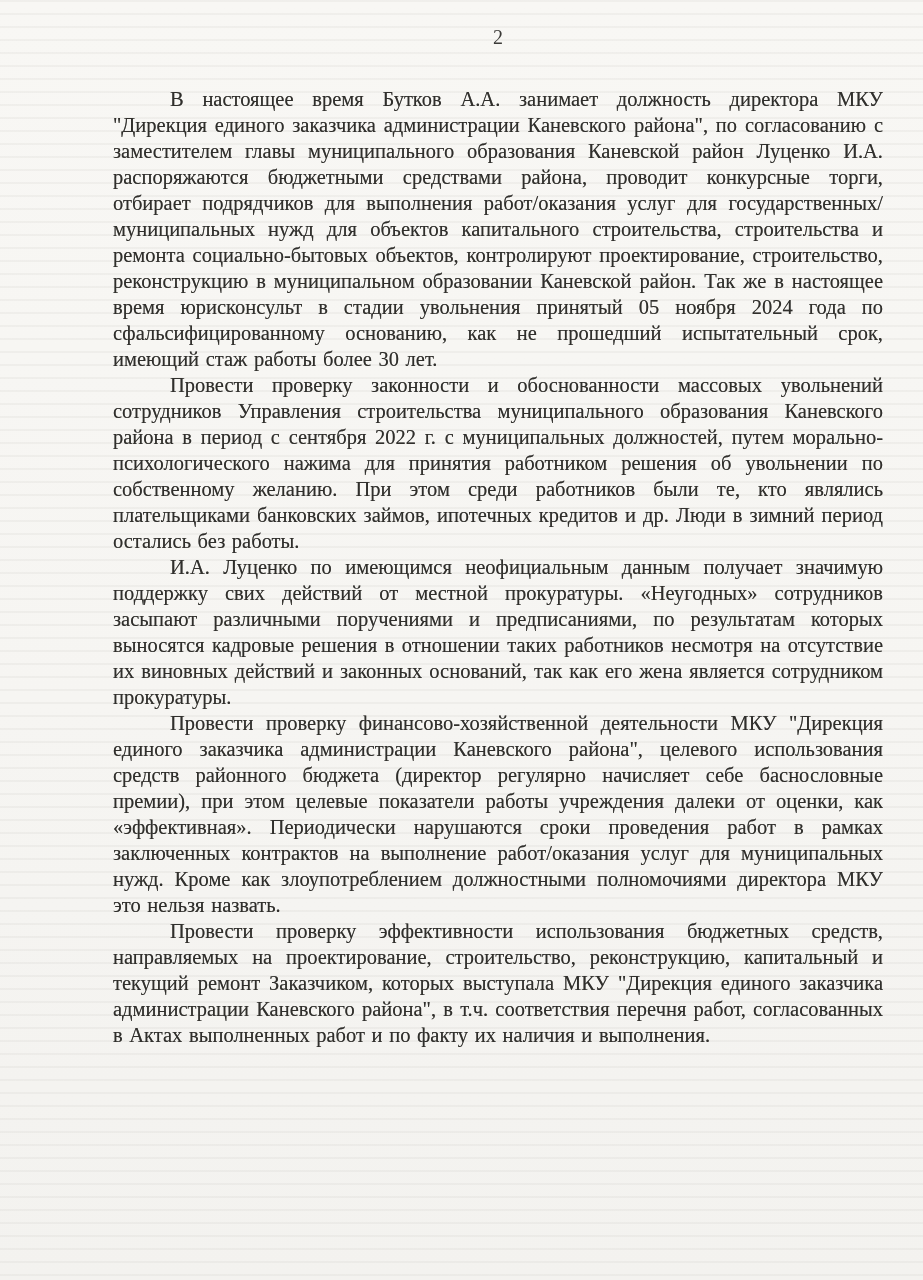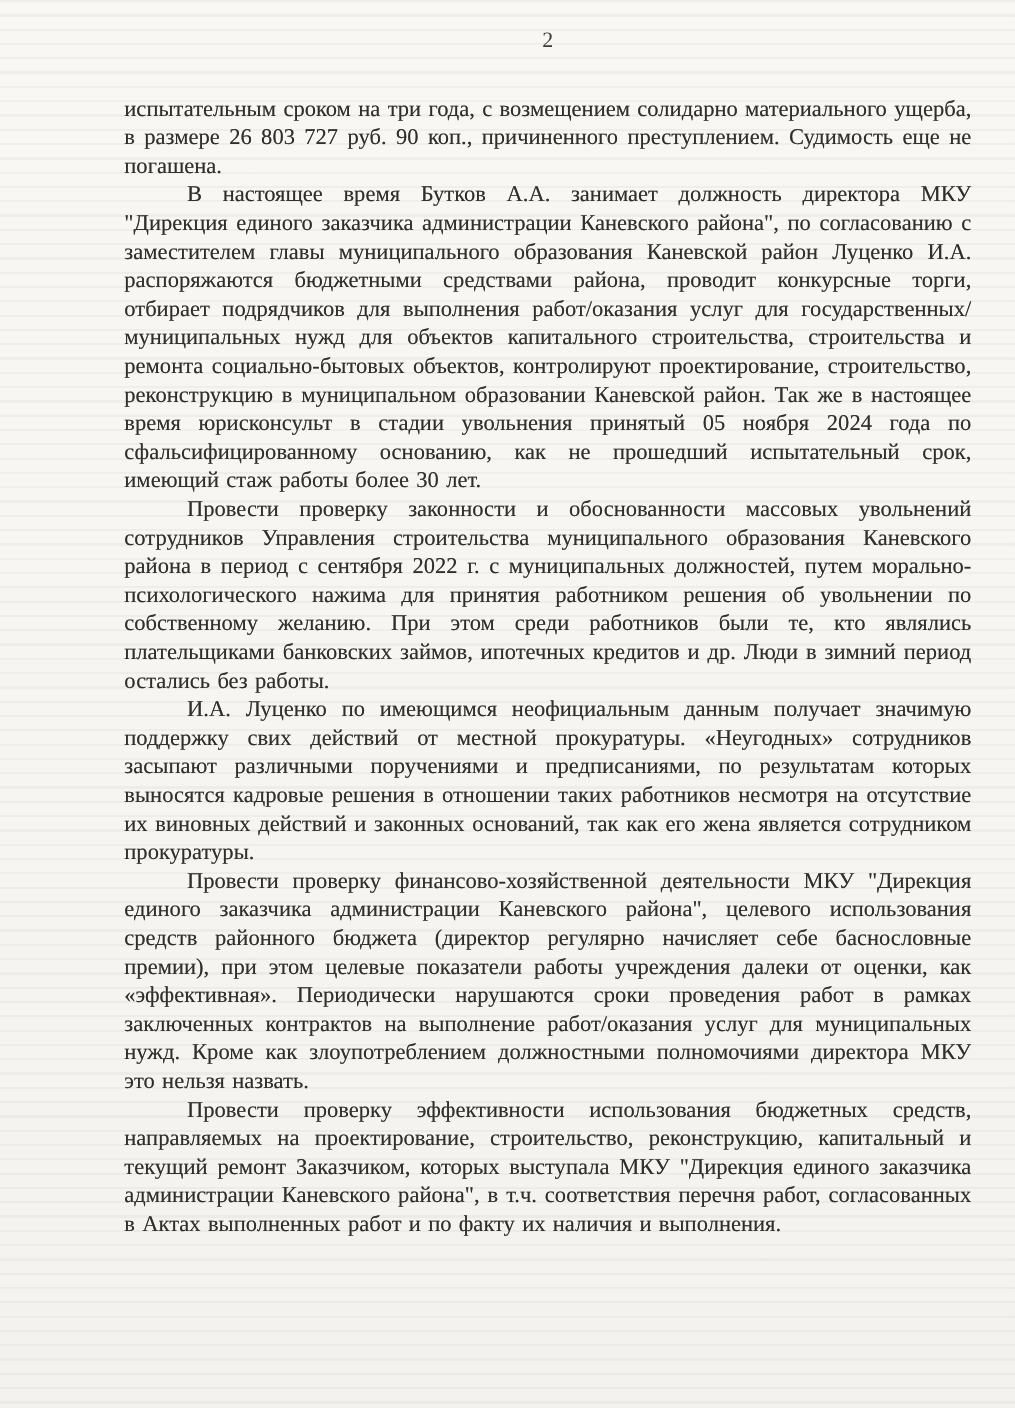--- a/index.html
+++ b/index.html
@@ -58,20 +58,19 @@
   }
 </style>
 </head>
 <body>
 
 <div class="scan-texture"></div>
 
 <div class="page">
   <div class="page-number">2</div>
   <div class="content">
-      <p class="para">испытательным сроком на три года, с возмещением солидарно материального ущерба, в размере 26 803 727 руб. 90 коп., причиненного преступлением. Судимость еще не погашена.</p>
       <p class="para indent">В настоящее время Бутков А.А. занимает должность директора МКУ "Дирекция единого заказчика администрации Каневского района", по согласованию с заместителем главы муниципального образования Каневской район Луценко И.А. распоряжаются бюджетными средствами района, проводит конкурсные торги, отбирает подрядчиков для выполнения работ/оказания услуг для государственных/муниципальных нужд для объектов капитального строительства, строительства и ремонта социально-бытовых объектов, контролируют проектирование, строительство, реконструкцию в муниципальном образовании Каневской район. Так же в настоящее время юрисконсульт в стадии увольнения принятый 05 ноября 2024 года по сфальсифицированному основанию, как не прошедший испытательный срок, имеющий стаж работы более 30 лет.</p>
       <p class="para indent">Провести проверку законности и обоснованности массовых увольнений сотрудников Управления строительства муниципального образования Каневского района в период с сентября 2022 г. с муниципальных должностей, путем морально-психологического нажима для принятия работником решения об увольнении по собственному желанию. При этом среди работников были те, кто являлись плательщиками банковских займов, ипотечных кредитов и др. Люди в зимний период остались без работы.</p>
       <p class="para indent">И.А. Луценко по имеющимся неофициальным данным получает значимую поддержку свих действий от местной прокуратуры. «Неугодных» сотрудников засыпают различными поручениями и предписаниями, по результатам которых выносятся кадровые решения в отношении таких работников несмотря на отсутствие их виновных действий и законных оснований, так как его жена является сотрудником прокуратуры.</p>
       <p class="para indent">Провести проверку финансово-хозяйственной деятельности МКУ "Дирекция единого заказчика администрации Каневского района", целевого использования средств районного бюджета (директор регулярно начисляет себе баснословные премии), при этом целевые показатели работы учреждения далеки от оценки, как «эффективная». Периодически нарушаются сроки проведения работ в рамках заключенных контрактов на выполнение работ/оказания услуг для муниципальных нужд. Кроме как злоупотреблением должностными полномочиями директора МКУ это нельзя назвать.</p>
       <p class="para indent">Провести проверку эффективности использования бюджетных средств, направляемых на проектирование, строительство, реконструкцию, капитальный и текущий ремонт Заказчиком, которых выступала МКУ "Дирекция единого заказчика администрации Каневского района", в т.ч. соответствия перечня работ, согласованных в Актах выполненных работ и по факту их наличия и выполнения.</p>
     </div>
 </div>
 
 </body></html>

